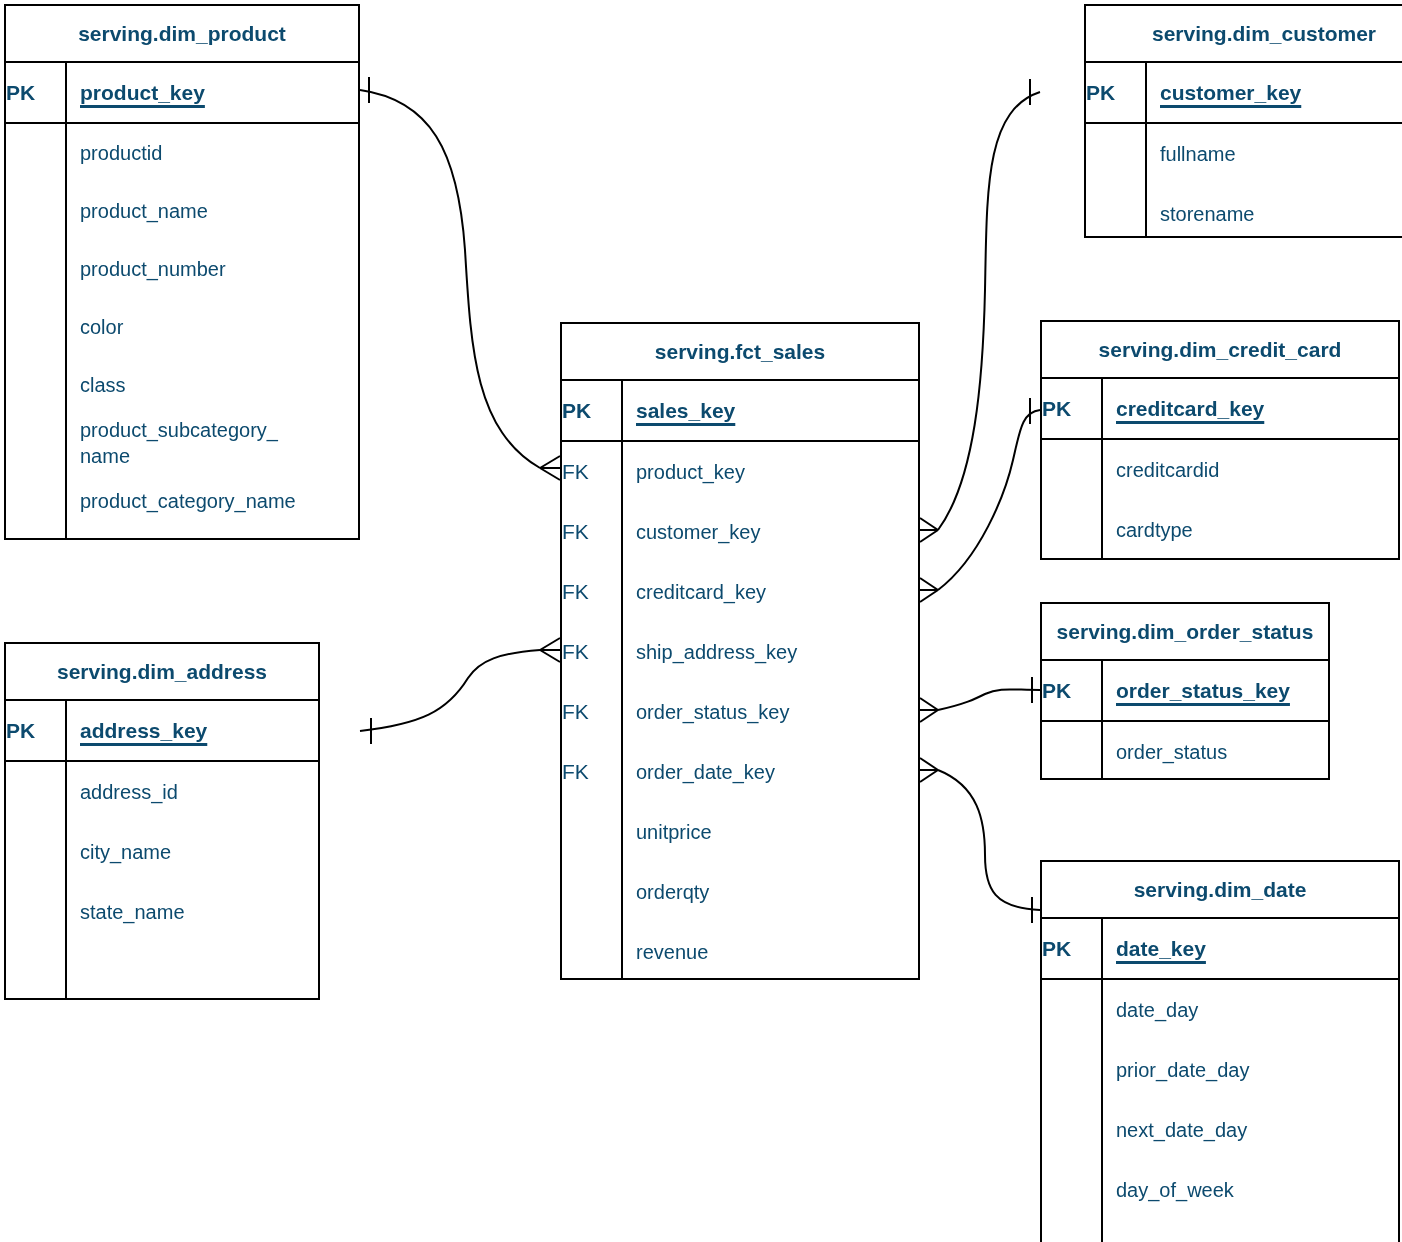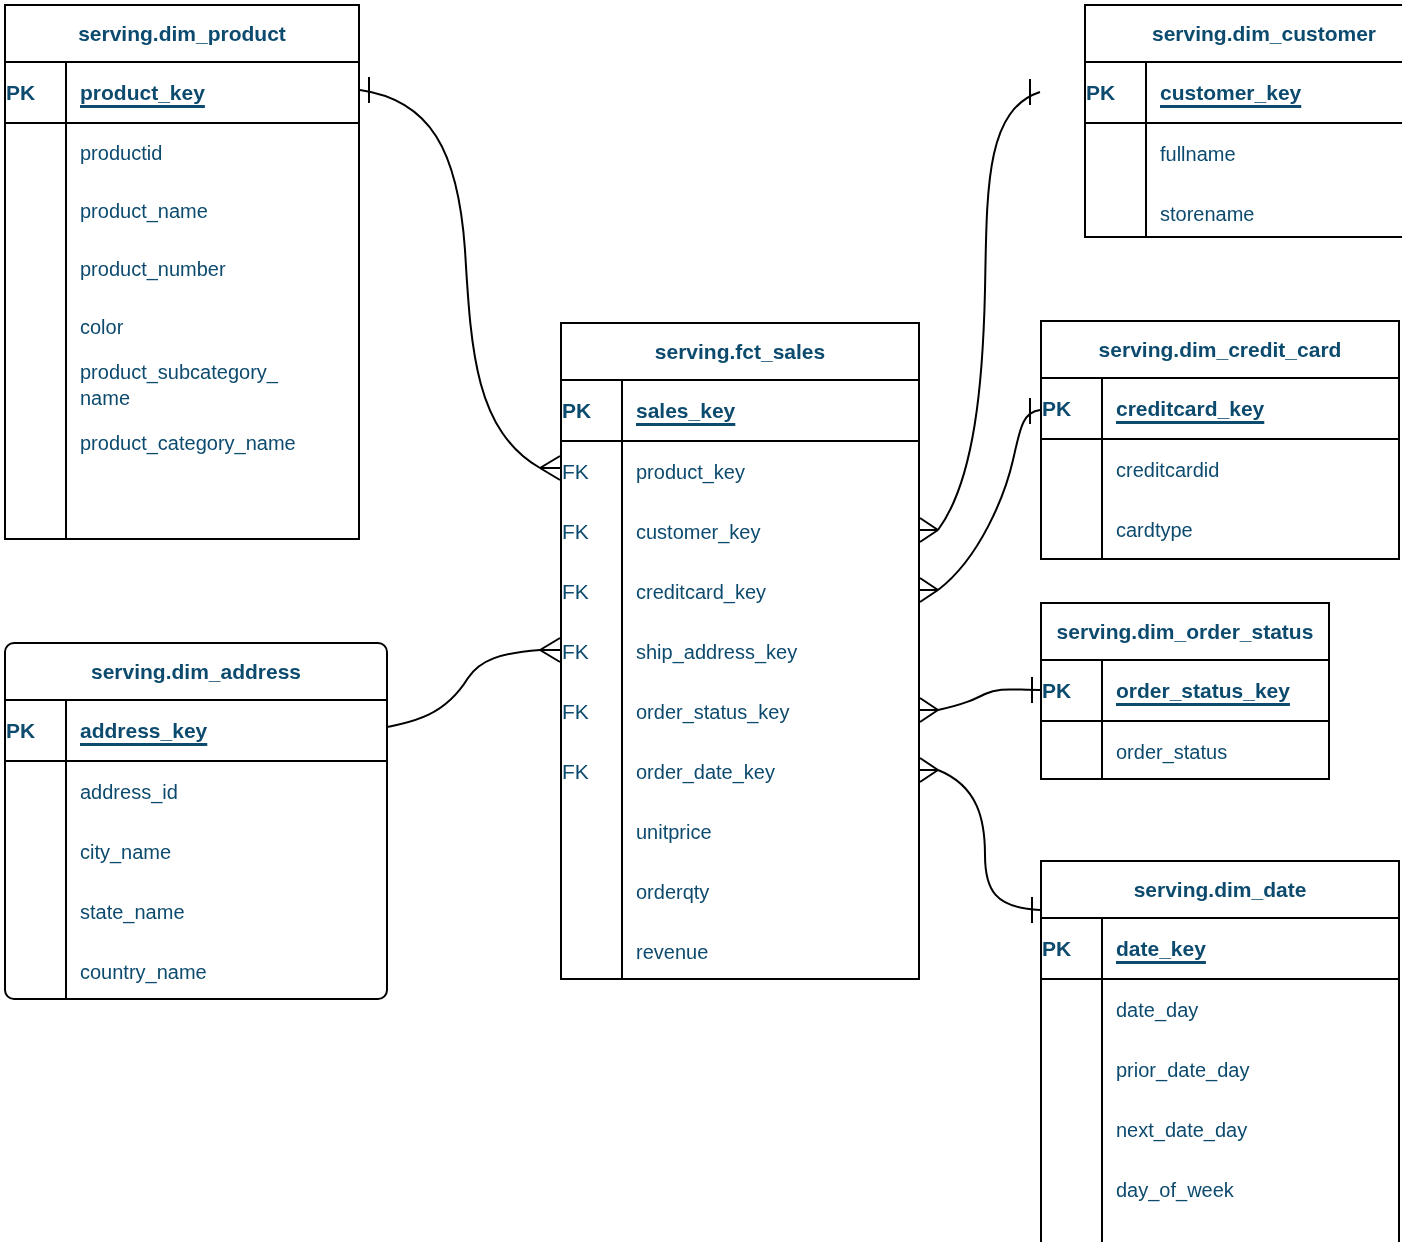--- a/index.html
+++ b/index.html
@@ -44,21 +44,21 @@
     font-weight:bold;font-size:21px;
     text-decoration:underline;
     text-decoration-thickness:2.5px;
     text-underline-offset:5px;
   }
   .row{display:flex;align-items:center;height:60px;}
   .row.wrap{height:75px;}
   
   .pos-dim_product     {left:4px;   top:4px;   width:356px; height:536px;}
   .pos-dim_product .row{height:58px;}
-  .pos-dim_address     {left:4px;   top:642px; width:384px; height:358px;border-radius:10px;}
+  .pos-dim_address     {left:4px;   top:642px; width:316px; height:358px;}
   .pos-fct_sales       {left:560px; top:322px; width:360px; height:658px;}
   .pos-dim_customer    {left:1084px;top:4px;   width:360px; height:234px;}
   .pos-dim_credit_card {left:1040px;top:320px; width:360px; height:240px;}
   .pos-dim_order_status{left:1040px;top:602px; width:290px; height:178px;}
   .pos-dim_date        {left:1040px;top:860px; width:360px; height:420px;}
 </style>
 </head>
 <body>
 
 <div id="canvas">
@@ -131,20 +131,24 @@
           <span class="field">product_name</span>
         </div>
         <div class="row">
           <span class="gutter"></span>
           <span class="field">product_number</span>
         </div>
         <div class="row">
           <span class="gutter"></span>
           <span class="field">color</span>
         </div>
+        <div class="row">
+          <span class="gutter"></span>
+          <span class="field">class</span>
+        </div>
         <div class="row wrap">
           <span class="gutter"></span>
           <span class="field">product_subcategory_
 name</span>
         </div>
         <div class="row">
           <span class="gutter"></span>
           <span class="field">product_category_name</span>
         </div>
       </div>
@@ -163,24 +167,20 @@
           <span class="field">address_id</span>
         </div>
         <div class="row">
           <span class="gutter"></span>
           <span class="field">city_name</span>
         </div>
         <div class="row">
           <span class="gutter"></span>
           <span class="field">state_name</span>
         </div>
-        <div class="row">
-          <span class="gutter"></span>
-          <span class="field">country_name</span>
-        </div>
       </div>
   </div>
 
   <div class="table pos-fct_sales">
     <div class="t-header">serving.fct_sales</div>
     <div class="t-divider"></div>
     <div class="pk-row">
       <span class="gutter">PK</span>
       <span class="field">sales_key</span>
     </div>

